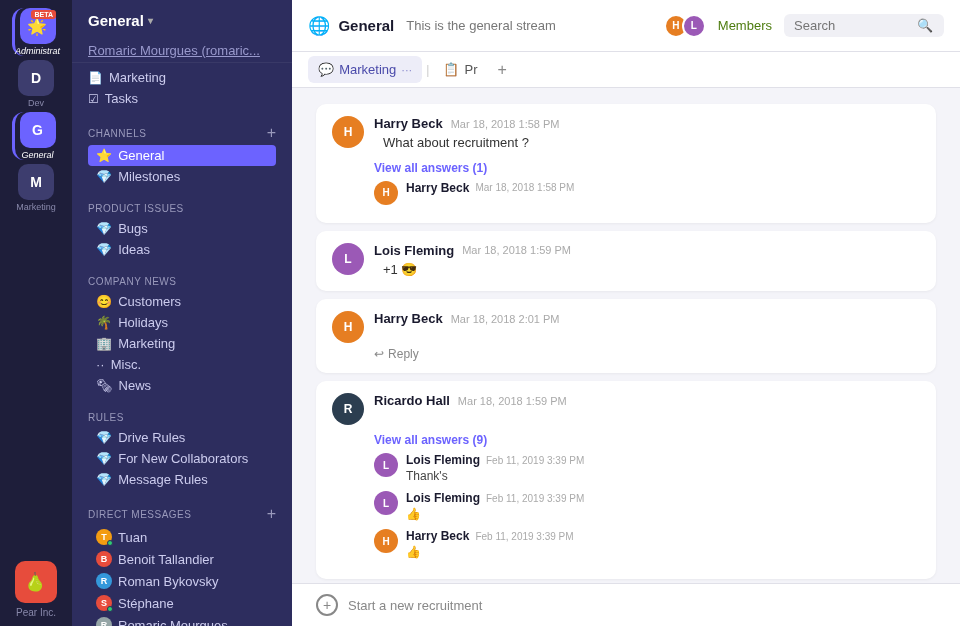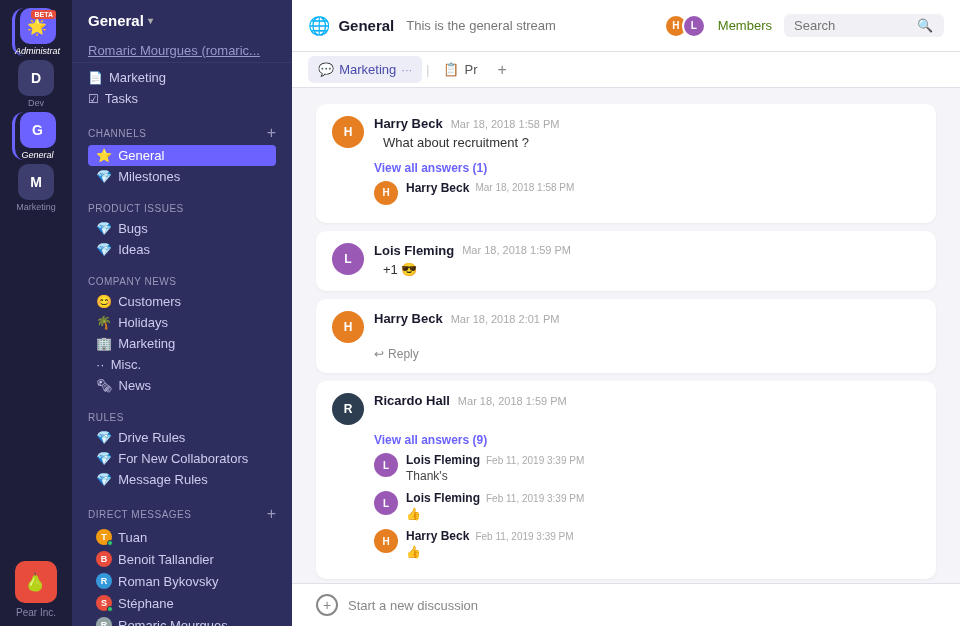--- a/index.html
+++ b/index.html
@@ -737,15 +737,15 @@
           </div>
         </div>
 
       </div>
     </div>
 
   </div>
 
   <div class="start-discussion-bar">
     <div class="start-icon">+</div>
-    <span class="start-text">Start a new discussion</span>
+    <span class="start-text">Start a new recruitment</span>
   </div>
 </div>
 
 </body></html>

